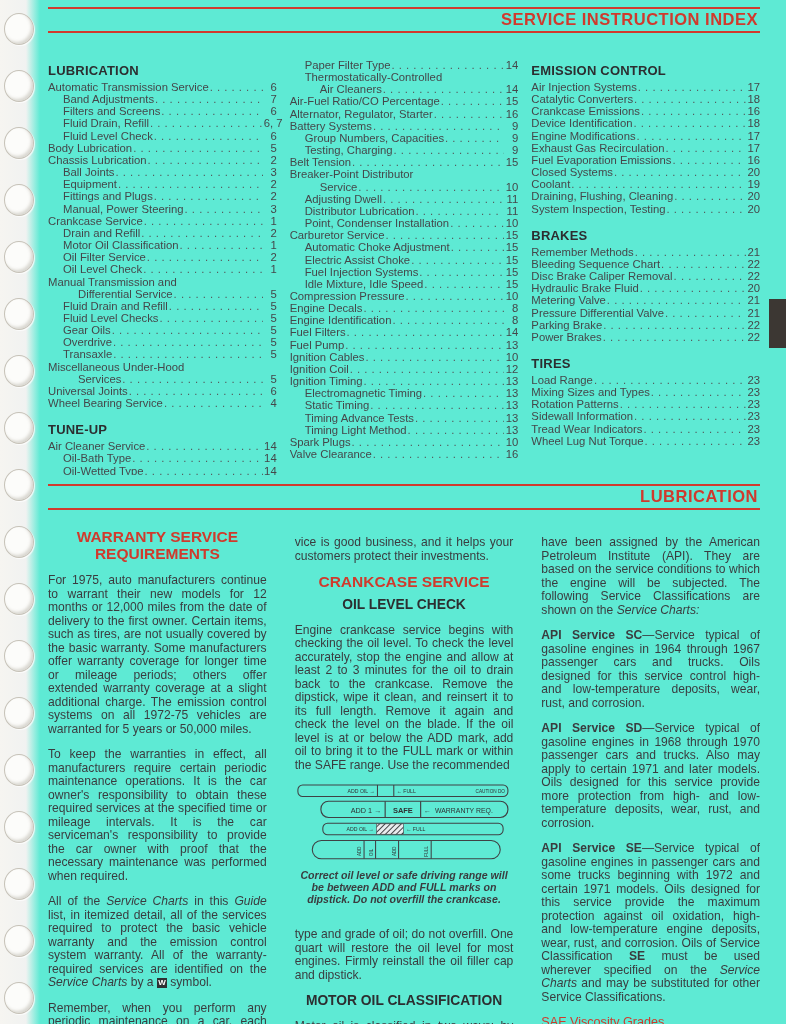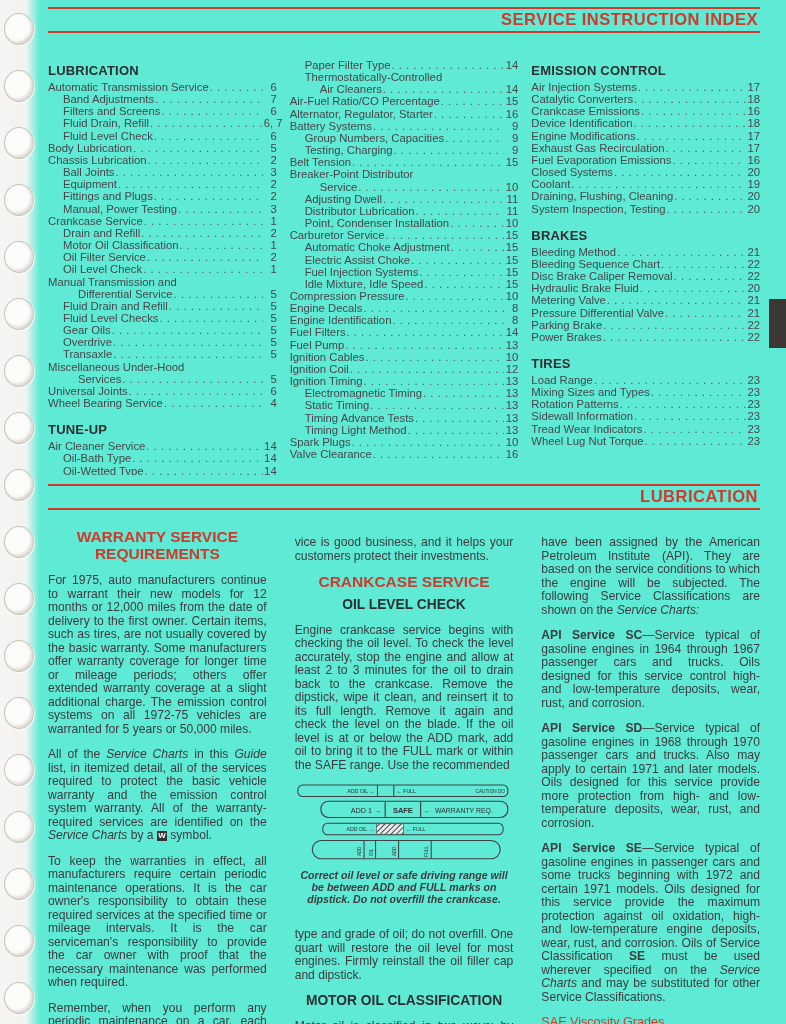--- a/index.html
+++ b/index.html
@@ -143,21 +143,21 @@
           <span class="lbl">Equipment</span>
           <span class="dots"></span>
           <span class="pg">2</span>
         </div>
         <div class="idx-e i1">
           <span class="lbl">Fittings and Plugs</span>
           <span class="dots"></span>
           <span class="pg">2</span>
         </div>
         <div class="idx-e i1">
-          <span class="lbl">Manual, Power Testing</span>
+          <span class="lbl">Manual, Power Steering</span>
           <span class="dots"></span>
           <span class="pg">3</span>
         </div>
         <div class="idx-e">
           <span class="lbl">Crankcase Service</span>
           <span class="dots"></span>
           <span class="pg">1</span>
         </div>
         <div class="idx-e i1">
           <span class="lbl">Drain and Refill</span>
@@ -462,21 +462,21 @@
           <span class="dots"></span>
           <span class="pg">20</span>
         </div>
         <div class="idx-e">
           <span class="lbl">System Inspection, Testing</span>
           <span class="dots"></span>
           <span class="pg">20</span>
         </div>
         <div class="idx-h">BRAKES</div>
         <div class="idx-e">
-          <span class="lbl">Bleeding Method</span>
+          <span class="lbl">Remember Methods</span>
           <span class="dots"></span>
           <span class="pg">21</span>
         </div>
         <div class="idx-e">
           <span class="lbl">Bleeding Sequence Chart</span>
           <span class="dots"></span>
           <span class="pg">22</span>
         </div>
         <div class="idx-e">
           <span class="lbl">Disc Brake Caliper Removal</span>
@@ -546,22 +546,22 @@
     <div class="rule"></div>
     <div class="band-title">LUBRICATION</div>
     <div class="rule"></div>
   </header>
 
   <section class="article">
 
     <div class="a-col">
       <h2 class="h-red-c">WARRANTY SERVICE REQUIREMENTS</h2>
       <p>For 1975, auto manufacturers continue to warrant their new models for 12 months or 12,000 miles from the date of delivery to the first owner. Certain items, such as tires, are not usually covered by the basic warranty. Some manufacturers offer warranty coverage for longer time or mileage periods; others offer extended warranty coverage at a slight additional charge. The emission control systems on all 1972-75 vehicles are warranted for 5 years or 50,000 miles.</p>
+      <p>To keep the warranties in effect, all manufacturers require certain periodic maintenance operations. It is the car owner's responsibility to obtain these required services at the specified time or mileage intervals. It is the car serviceman's responsibility to provide the car owner with proof that the necessary maintenance was performed when required.</p>
       <p>All of the <i>Service Charts</i> in this <i>Guide</i> list, in itemized detail, all of the services required to protect the basic vehicle warranty and the emission control system warranty. All of the warranty-required services are identified on the <i>Service Charts</i> by a <span class="wsym">W</span> symbol.</p>
-      <p>To keep the warranties in effect, all manufacturers require certain periodic maintenance operations. It is the car owner's responsibility to obtain these required services at the specified time or mileage intervals. It is the car serviceman's responsibility to provide the car owner with proof that the necessary maintenance was performed when required.</p>
       <p>Remember, when you perform any periodic maintenance on a car, each service operation may be required by the basic vehicle warranty or the emission control warranty, . Always give your customers a receipted, itemized work order showing the date</p>
     </div>
 
     <div class="a-col">
       <p>vice is good business, and it helps your customers protect their investments.</p>
       <h2 class="h-red-c">CRANKCASE SERVICE</h2>
       <h3 class="h-blk-c">OIL LEVEL CHECK</h3>
       <p>Engine crankcase service begins with checking the oil level. To check the level accurately, stop the engine and allow at least 2 to 3 minutes for the oil to drain back to the crankcase. Remove the dipstick, wipe it clean, and reinsert it to its full length. Remove it again and check the level on the blade. If the oil level is at or below the ADD mark, add oil to bring it to the FULL mark or within the SAFE range. Use the recommended</p>
 
       <figure class="dipstick-fig">

